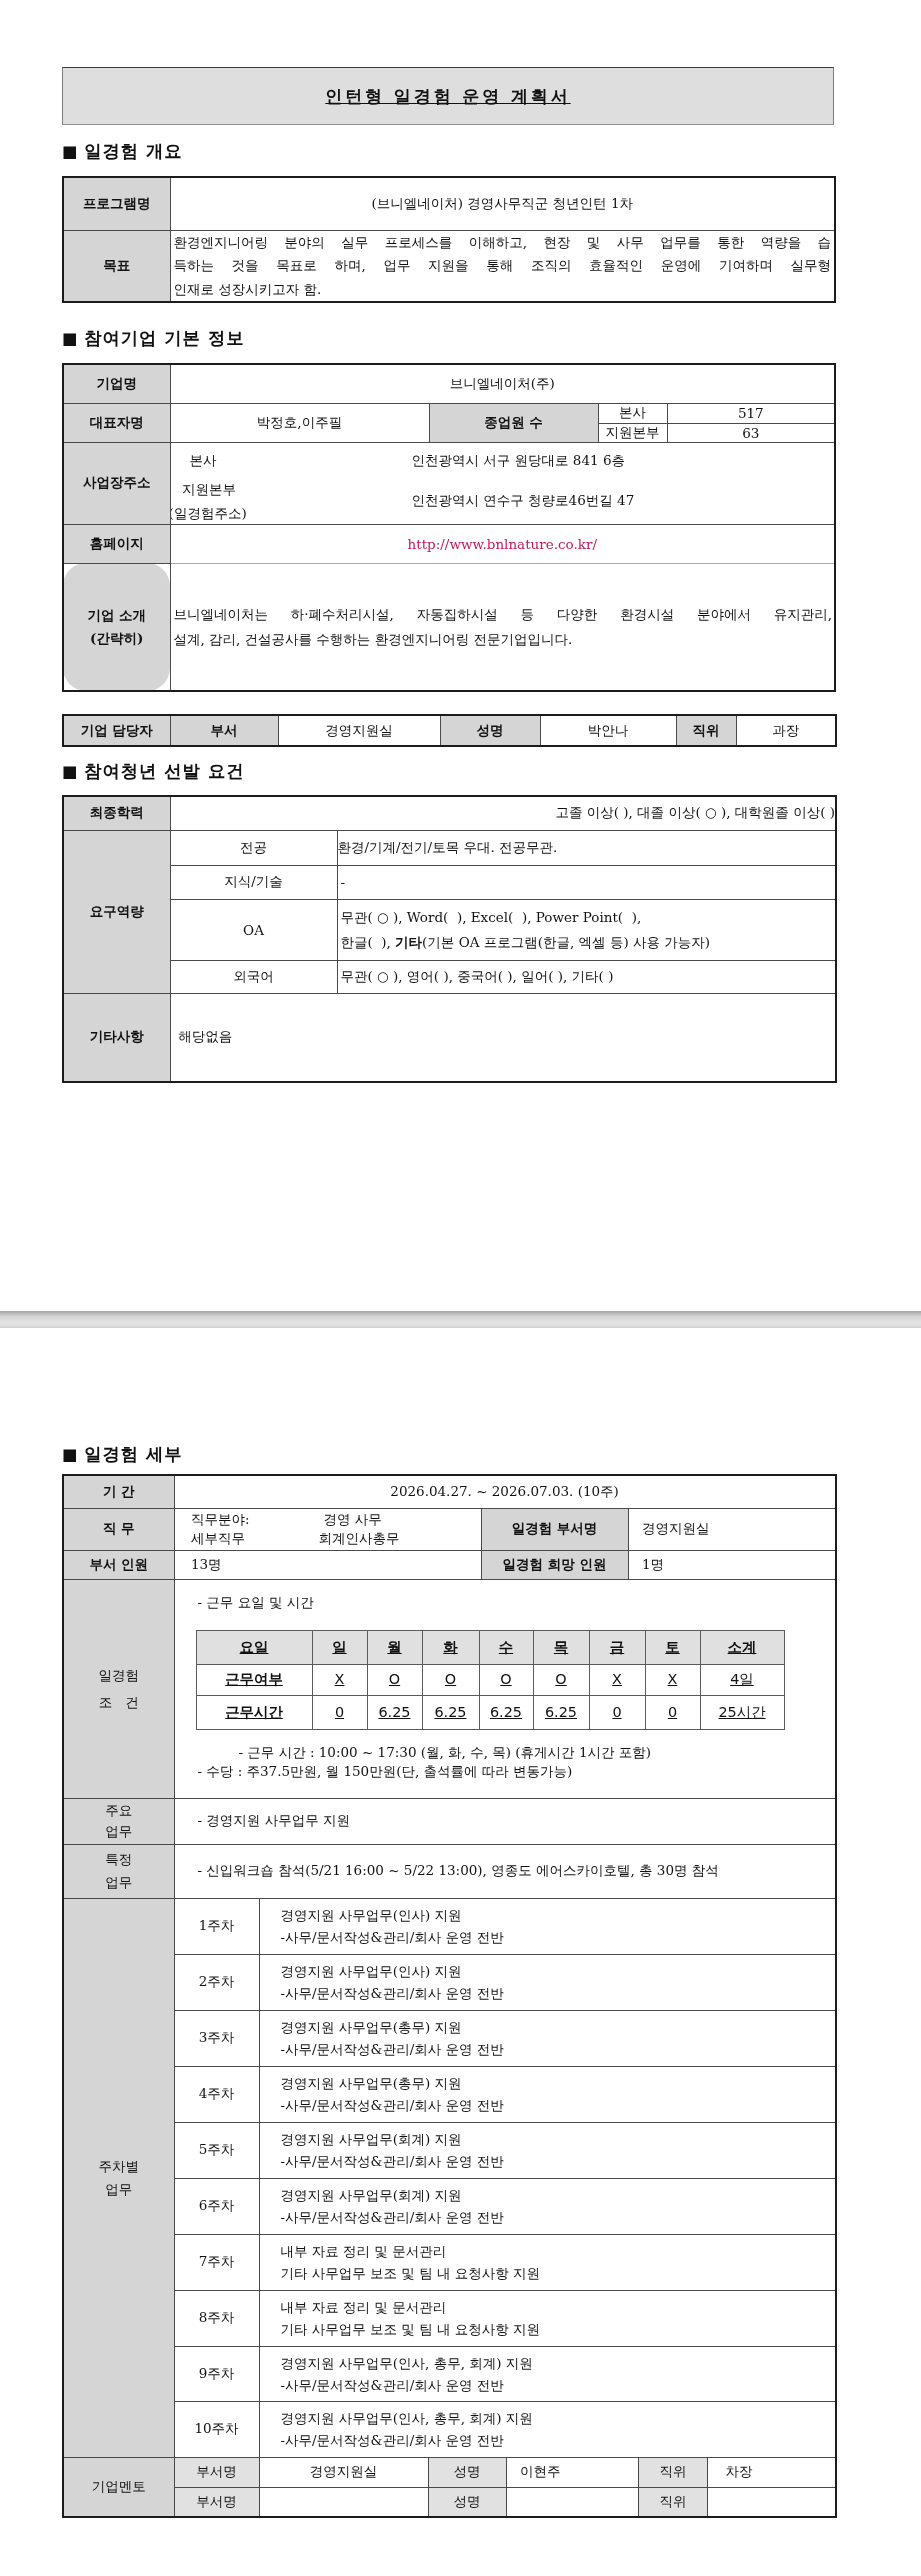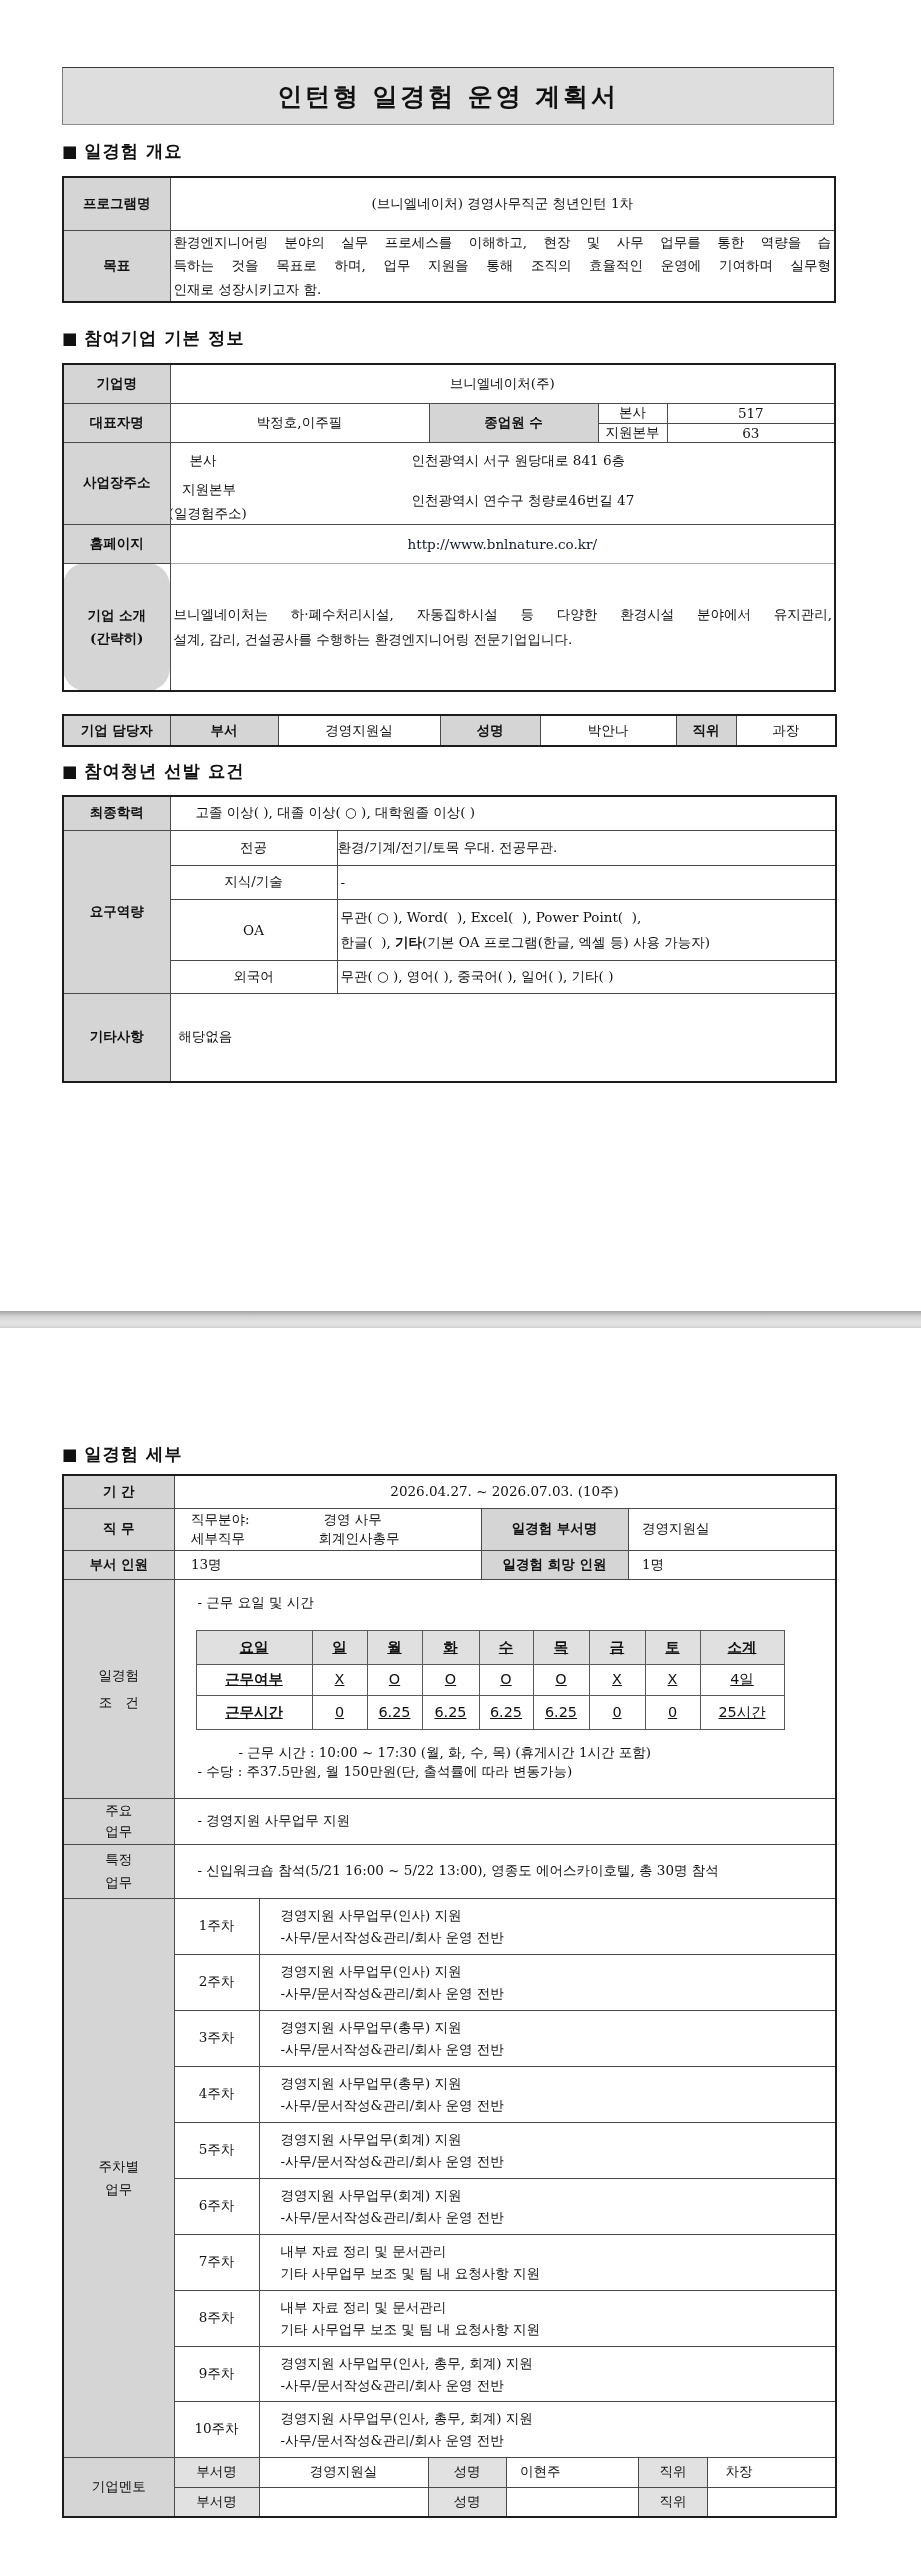--- a/index.html
+++ b/index.html
@@ -5,21 +5,21 @@
   html, body { margin:0; padding:0; background:#ffffff; }
   #page { position:relative; width:922px; height:2576px; background:#ffffff; overflow:hidden;
           font-family:"DejaVu Serif", serif; color:#111; }
   .abs { position:absolute; }
 
   
   .title-box { left:62px; top:67px; width:770px; height:56px; background:#dedede;
                border-top:1.9px solid #3a3a3a; border-bottom:1.9px solid #8e8e8e;
                border-left:1px solid #7c7c7c; border-right:1px solid #7c7c7c;
                display:flex; align-items:center; justify-content:center; }
-  .title-text { font-size:25px; letter-spacing:2.9px; font-weight:bold; }
+  .title-text { font-size:17px; letter-spacing:2.9px; font-weight:bold;text-decoration:underline; }
 
   
   .heading { left:62px; height:21px; line-height:21px; display:flex; align-items:center;
              font-family:"DejaVu Sans", sans-serif; font-size:17.3px; }
   .heading .bullet { font-size:16.4px; margin-right:6.7px; }
   .heading .htext { font-weight:bold; letter-spacing:1px; }
 
   
   table.doc { position:absolute; left:62px; width:772px; border-collapse:collapse;
               table-layout:fixed; border:2.9px solid #1c1c1c; }
@@ -29,21 +29,21 @@
   td.lbl-g { background:#d5d5d5; text-align:center; font-weight:bold;
              font-family:"DejaVu Sans", sans-serif; font-size:13.5px; }
   td.lbl2 { background:#e1e1e1; text-align:center; }
   td.sub { text-align:center; background:#fff; font-size:12.5px; }
   td.c { text-align:center; }
   .pre { white-space:pre; }
   .line { display:block; }
   .just { text-align:justify; text-align-last:justify; }
   .rel { position:relative; }
   .bold { font-weight:bold; font-family:"DejaVu Sans", sans-serif; }
-  a.link { color:#0f172a; text-decoration:none; }
+  a.link { color:#be185d; text-decoration:none; }
 
   
   table.sched { position:absolute; left:21px; top:50px; width:586px; border-collapse:collapse;
                 table-layout:fixed; border:1.4px solid #3a3a3a; font-family:"DejaVu Sans", sans-serif; }
   table.sched td { border:1px solid #5a5a5a; text-align:center; font-size:14.4px; padding:0;text-decoration:underline; }
   table.sched tr.hdr td { background:#e0e0e0; font-weight:bold; }
   table.sched td.rowh { font-weight:bold; }
 
   .pagebreak { left:0; top:1311px; width:922px; height:17.3px;
                background:linear-gradient(#a4a4a4 0px, #bdbdbd 2.9px, #d6d6d6 5.8px, #e3e3e3 11.6px, #e0e0e0 14.4px, #cdcdcd 17.3px); }
@@ -173,21 +173,21 @@
 
   <table class="doc" style="top:795px;">
     <colgroup>
         <col style="width:107px">
         <col style="width:167px">
         <col style="width:499px">
       </colgroup>
     <tbody>
         <tr style="height:34px">
       <td class="lbl">최종학력</td>
-      <td colspan="2" class="pre" style="padding-left:25px;">고졸 이상(   ), 대졸 이상( ○ ), 대학원졸 이상(    )</td>
+      <td colspan="2" class="pre" style="padding-left:25px;text-align:right;">고졸 이상(   ), 대졸 이상( ○ ), 대학원졸 이상(    )</td>
     </tr>
     <tr style="height:35px">
       <td class="lbl" rowspan="4">요구역량</td>
       <td class="c">전공</td>
       <td style="padding-left:0;">환경/기계/전기/토목 우대. 전공무관.</td>
     </tr>
     <tr style="height:34px">
       <td class="c">지식/기술</td>
       <td style="padding-left:2.9px;">-</td>
     </tr>

